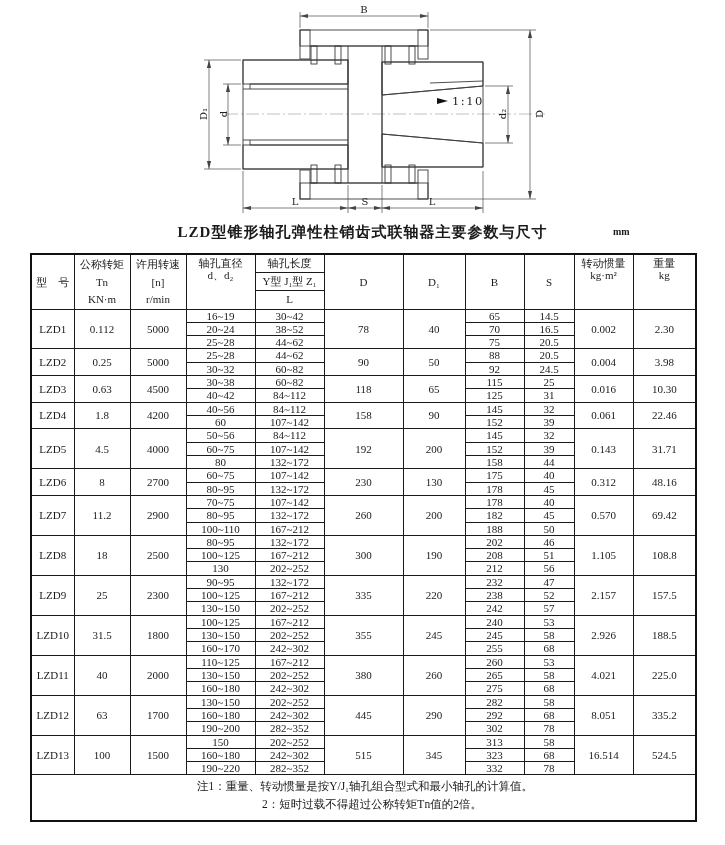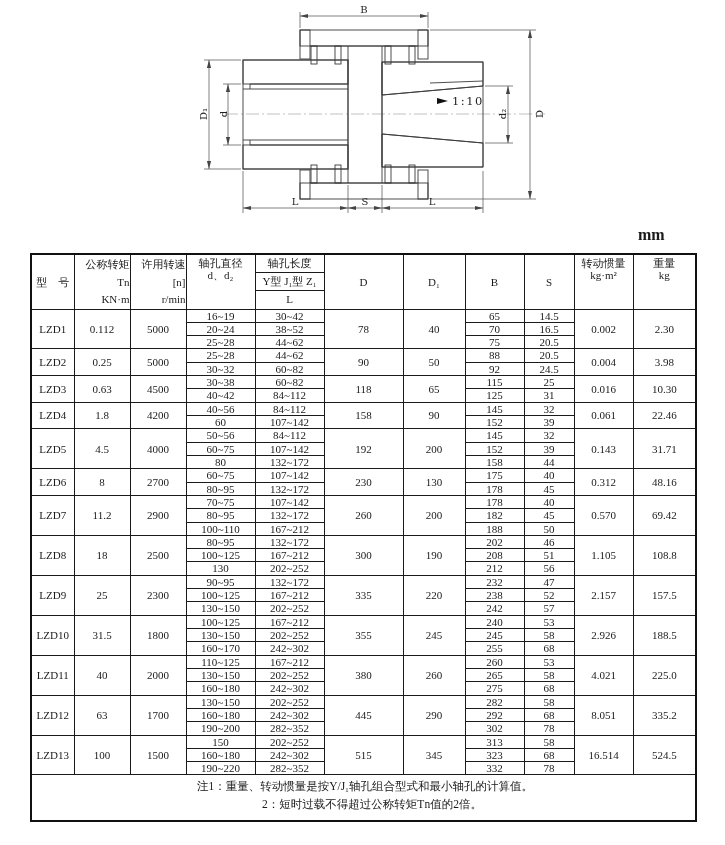--- a/index.html
+++ b/index.html
@@ -10,39 +10,39 @@
   
   #drawing { position:absolute; top:2px; left:0; }
   .thin { stroke:#3a3a3a; stroke-width:0.9; fill:none; }
   .dim  { stroke:#4a4a4a; stroke-width:0.7; fill:none; }
   .dimtxt { font-family:"DejaVu Serif","Liberation Serif",serif; font-size:10px; fill:#222; }
 
   
   .title-row { position:absolute; top:223px; left:0; width:725px; text-align:center; }
   .title-row .t { font-size:15px; font-weight:bold; letter-spacing:1px;
                   font-family:"Liberation Serif","DejaVu Serif",serif; }
-  .unit { position:absolute; top:226px; left:638px; font-size:16px; font-weight:bold; }
+  .unit { position:absolute; top:226px; left:613px; font-size:10px; font-weight:bold; }
 
   
   #spec-table { position:absolute; top:253px; left:30px; width:665px;
                 border-collapse:collapse; table-layout:fixed;
                 font-family:"Liberation Serif","DejaVu Serif",serif; }
   #spec-table td, #spec-table th { border:1px solid #1a1a1a; text-align:center;
                 vertical-align:middle; font-size:11px; font-weight:normal;
                 padding:0; line-height:1.12; overflow:hidden; }
   #spec-table { border:2px solid #111; }
   #spec-table thead th { font-size:11px; }
   #spec-table tbody td { height:12.6px; }
   .h-row-a th { height:18px; }
   .h-row-b th { height:18px; }
   .h-row-c th { height:19px; }
   .stack { display:flex; flex-direction:column; justify-content:flex-start;
            height:100%; padding:2px 0 2px 0; }
   .stack3 { display:flex; flex-direction:column; justify-content:space-around;
-           height:100%; padding:1px 0;text-align:right; }
+           height:100%; padding:1px 0; }
   tfoot td { text-align:left; padding:3px 6px 7px 9px !important;
              font-size:11.5px !important; line-height:1.5 !important; }
   .note2 { padding-left:14px; }
 </style>
 </head>
 <body>
 
 <div id="page">
 
   <svg id="drawing" width="725" height="220" viewBox="0 0 725 220">
@@ -148,20 +148,23 @@
       <polygon points="483,206 475,203.9 475,208.1" fill="#444"></polygon>
       <text class="dimtxt" x="295" y="203" text-anchor="middle">L</text>
       <text class="dimtxt" x="365" y="203" text-anchor="middle">S</text>
       <text class="dimtxt" x="432" y="203" text-anchor="middle">L</text>
 
       <polygon points="437,96 437,102 448,99" fill="#111"></polygon>
       <text class="dimtxt" x="452" y="103" style="font-size:11.5px; letter-spacing:1.5px;">1:10</text>
     </g>
   </svg>
 
+  <div class="title-row">
+    <span class="t">LZD型锥形轴孔弹性柱销齿式联轴器主要参数与尺寸</span>
+  </div>
   <span class="unit">mm</span>
 
   <table id="spec-table">
     <colgroup>
       <col style="width:43px">
         <col style="width:56px">
         <col style="width:56px">
       <col style="width:69px">
         <col style="width:69px">
         <col style="width:79px">

